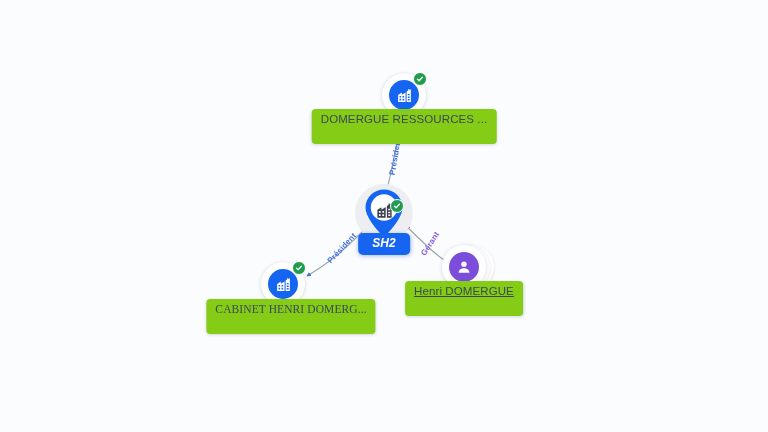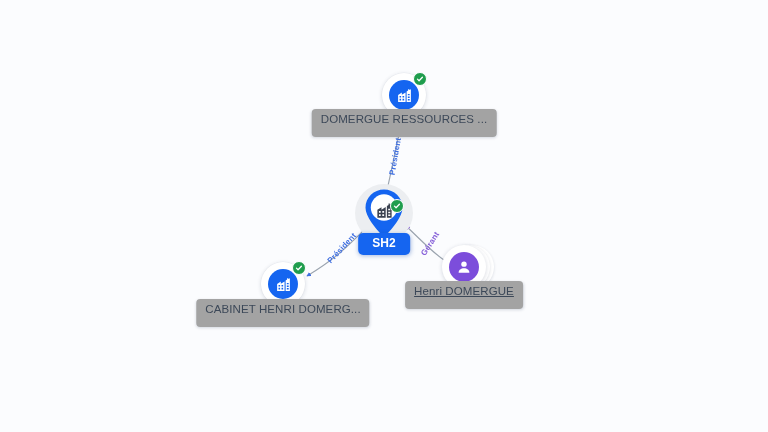--- a/index.html
+++ b/index.html
@@ -134,25 +134,25 @@
     justify-content: center;
     box-sizing: border-box;
   }
   .badge-check svg { display: block; }
 
   
   .node-label {
     position: absolute;
     transform: translateX(-50%);
     white-space: nowrap;
-    background: #a3a3a3;
+    background: #84cc16;
     color: #3c4858;
     font-size: 11.5px;
     letter-spacing: 0.1px;
-    padding: 4px 9px 12px 9px;
+    padding: 4px 9px 19px 9px;
     border-radius: 4px;
     box-shadow: 0 1px 3px rgba(20,35,70,0.17);
     line-height: 1.05;
   }
   .node-label.focus {
     background: #1565f0;
     color: #ffffff;
     font-weight: bold;
     font-size: 12px;
     border-radius: 5px;
@@ -231,38 +231,38 @@
       <svg width="19" height="19" viewBox="0 0 24 24" fill="#3b4250">
         <path d="M3 21V11.2l5.2-3.4V11l5.3-3.3V21H3zm2-2h2.2v-2.3H5V19zm0-4.1h2.2v-2.3H5v2.3zm4.2 4.1h2.3v-2.3H9.2V19zm0-4.1h2.3v-2.3H9.2v2.3z"></path>
         <path d="M15 21V6.4l2.1-1.3V3.2h1.6v1.1L21 3v18h-6zm1.7-2h2.6v-1.9h-2.6V19zm0-3.6h2.6v-1.9h-2.6v1.9zm0-3.6h2.6V9.9h-2.6v1.9z"></path>
       </svg>
     </div>
     <div class="badge-check" style="left:6px; top:-13px;">
       <svg width="8" height="8" viewBox="0 0 12 12">
         <path d="M2.2 6.2 L4.6 8.6 L9.6 3.4" fill="none" stroke="#ffffff" stroke-width="1.9" stroke-linecap="round" stroke-linejoin="round"></path>
       </svg>
     </div>
-    <div class="node-label focus" style="left:0px; top:21px;">SH2</div>
+    <div class="node-label focus" style="left:0px; top:21px;font-style:italic;">SH2</div>
   </div>
 
   <div class="node" style="left:283px; top:284px;">
     <div class="node-circle">
       <div class="glyph-disc">
         <svg width="17" height="17" viewBox="0 0 24 24" fill="#ffffff">
           <path d="M3 21V11.2l5.2-3.4V11l5.3-3.3V21H3zm2-2h2.2v-2.3H5V19zm0-4.1h2.2v-2.3H5v2.3zm4.2 4.1h2.3v-2.3H9.2V19zm0-4.1h2.3v-2.3H9.2v2.3z"></path>
           <path d="M15 21V6.4l2.1-1.3V3.2h1.6v1.1L21 3v18h-6zm1.7-2h2.6v-1.9h-2.6V19zm0-3.6h2.6v-1.9h-2.6v1.9zm0-3.6h2.6V9.9h-2.6v1.9z"></path>
         </svg>
       </div>
       <div class="badge-check" style="right:-1px; top:-1px;">
         <svg width="8" height="8" viewBox="0 0 12 12">
           <path d="M2.2 6.2 L4.6 8.6 L9.6 3.4" fill="none" stroke="#ffffff" stroke-width="1.9" stroke-linecap="round" stroke-linejoin="round"></path>
         </svg>
       </div>
     </div>
-    <div class="node-label" style="left:0px; top:15px;">CABINET HENRI DOMERG...</div>
+    <div class="node-label" style="left:8px; top:15px;font-family:Liberation Serif, serif;">CABINET HENRI DOMERG...</div>
   </div>
 
   <div class="node" style="left:464px; top:267px;">
     <div class="stack-card s3"></div>
     <div class="stack-card s2"></div>
     <div class="stack-card s1"></div>
     <div class="person-disc">
       <svg width="18" height="18" viewBox="0 0 24 24" fill="#ffffff">
         <circle cx="12" cy="8.2" r="3.6"></circle>
         <path d="M4.8 19.6c0-3.7 3.2-6 7.2-6s7.2 2.3 7.2 6H4.8z"></path>

